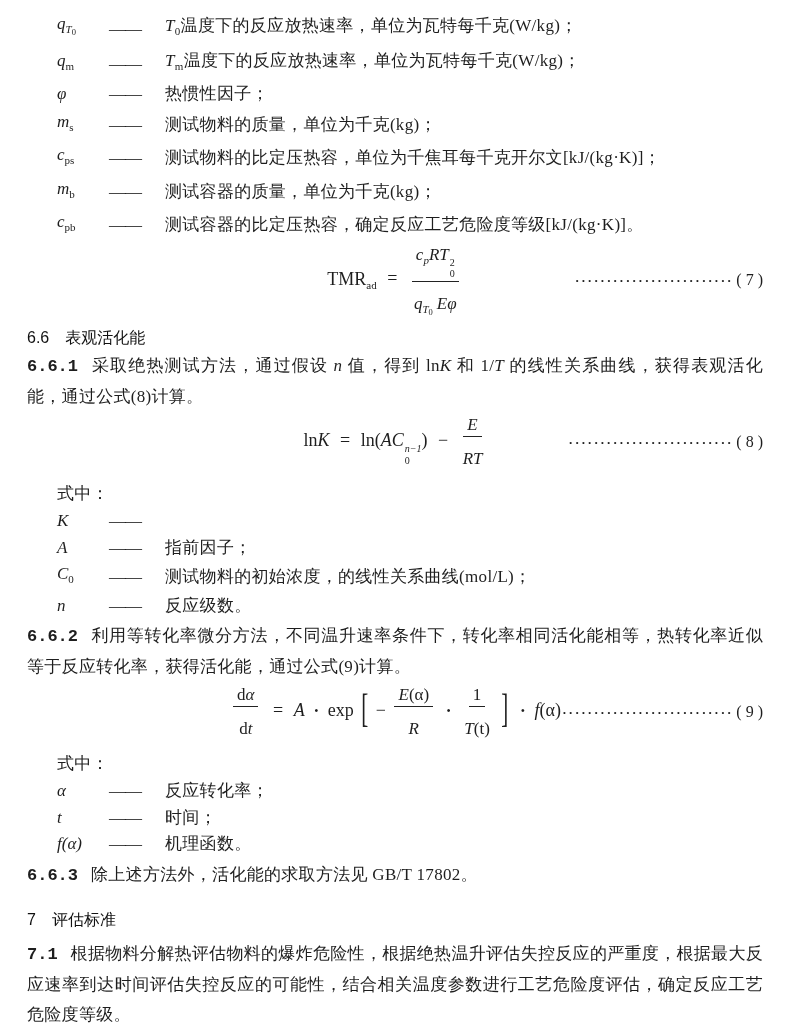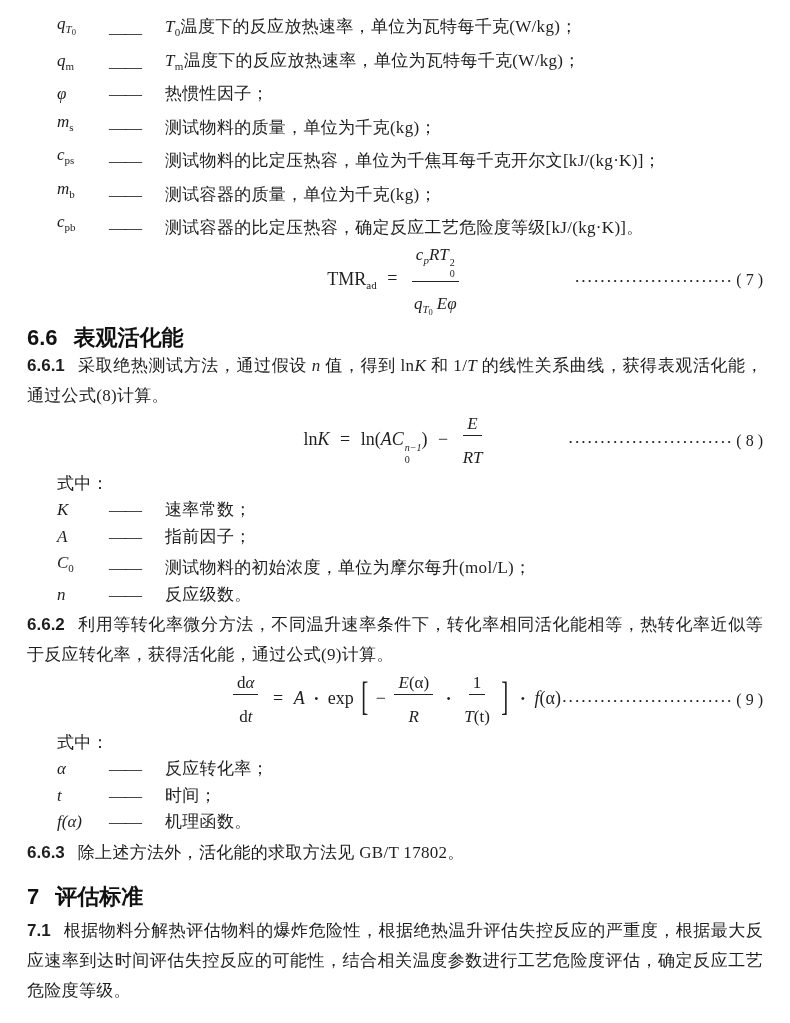--- a/index.html
+++ b/index.html
@@ -2,31 +2,31 @@
 <html><head>
 <meta charset="utf-8">
 <style>
   html,body{margin:0;padding:0;}
   body{
     width:790px;height:1023px;overflow:hidden;background:#ffffff;color:#1e1e1e;
     font-family:"Liberation Serif","DejaVu Serif",serif;
   }
   .page{box-sizing:border-box;width:790px;height:1023px;padding:10px 27px 0 27px;}
   
-  .sym-row{display:flex;align-items:flex-end;padding-left:30px;font-size:17px;line-height:27.5px;}
+  .sym-row{display:flex;align-items:center;padding-left:30px;font-size:17px;line-height:27.5px;}
   .symlist.tight .sym-row{line-height:26.5px;}
   .sym{width:52px;flex:none;}
   .dash{width:56px;flex:none;letter-spacing:-1px;white-space:nowrap;}
   .desc{flex:1;letter-spacing:0.3px;}
-  .where{font-size:17px;line-height:26.5px;padding-left:30px;margin-top:2px;letter-spacing:0.3px;}
+  .where{font-size:17px;line-height:26.5px;padding-left:30px;margin-top:12px;letter-spacing:0.3px;font-family:Liberation Mono, monospace;}
   
   .para{font-size:17px;line-height:30px;text-align:justify;margin:2px 0 0;letter-spacing:0.3px;}
   .indent{text-indent:36px;}
-  .label{font-family:Liberation Sans, sans-serif;font-weight:bold;margin-right:13px;letter-spacing:0;}
-  .h2{font-family:"Liberation Sans","DejaVu Sans",sans-serif;font-weight:bold;font-size:22px;color:#111;
+  .label{font-family:Liberation Mono, monospace;font-weight:bold;margin-right:13px;letter-spacing:0;}
+  .h2{font-family:"Liberation Sans","DejaVu Sans",sans-serif;font-weight:normal;font-size:16px;color:#111;
       display:flex;gap:16px;margin:10px 0 2px;line-height:22px;}
   .h2.sec7{margin-top:18px;margin-bottom:8px;}
   
   .var{font-style:italic;}
   .rm{font-style:normal;}
   .sub1{font-size:11px;vertical-align:-4px;}
   .sub2{font-size:8.5px;vertical-align:-6px;}
   .supsub{display:inline-flex;flex-direction:column;align-items:flex-start;font-size:10px;line-height:1.15;
           vertical-align:-6px;margin-left:1px;font-style:normal;}
   .supsub .it{font-style:italic;}
@@ -130,31 +130,30 @@
         <span class="leader">··························</span>
         <span class="eqnum">( 8 )</span>
       </span>
   </div>
 
   <div class="where">式中：</div>
   <section class="symlist tight">
     <div class="sym-row">
       <span class="sym"><i class="var">K</i></span>
       <span class="dash">——</span>
-      <span class="desc">速率常数；</span>
     </div>
     <div class="sym-row">
       <span class="sym"><i class="var">A</i></span>
       <span class="dash">——</span>
       <span class="desc">指前因子；</span>
     </div>
     <div class="sym-row">
       <span class="sym"><i class="var">C</i><span class="sub1">0</span></span>
       <span class="dash">——</span>
-      <span class="desc">测试物料的初始浓度，单位为摩尔每升(mol/L)；</span>
+      <span class="desc">测试物料的初始浓度，的线性关系曲线(mol/L)；</span>
     </div>
     <div class="sym-row">
       <span class="sym"><i class="var">n</i></span>
       <span class="dash">——</span>
       <span class="desc">反应级数。</span>
     </div>
   </section>
 
   <p class="para"><span class="label">6.6.2</span><span>利用等转化率微分方法，不同温升速率条件下，转化率相同活化能相等，热转化率近似等于反应转化率，获得活化能，通过公式(9)计算。</span></p>
 

